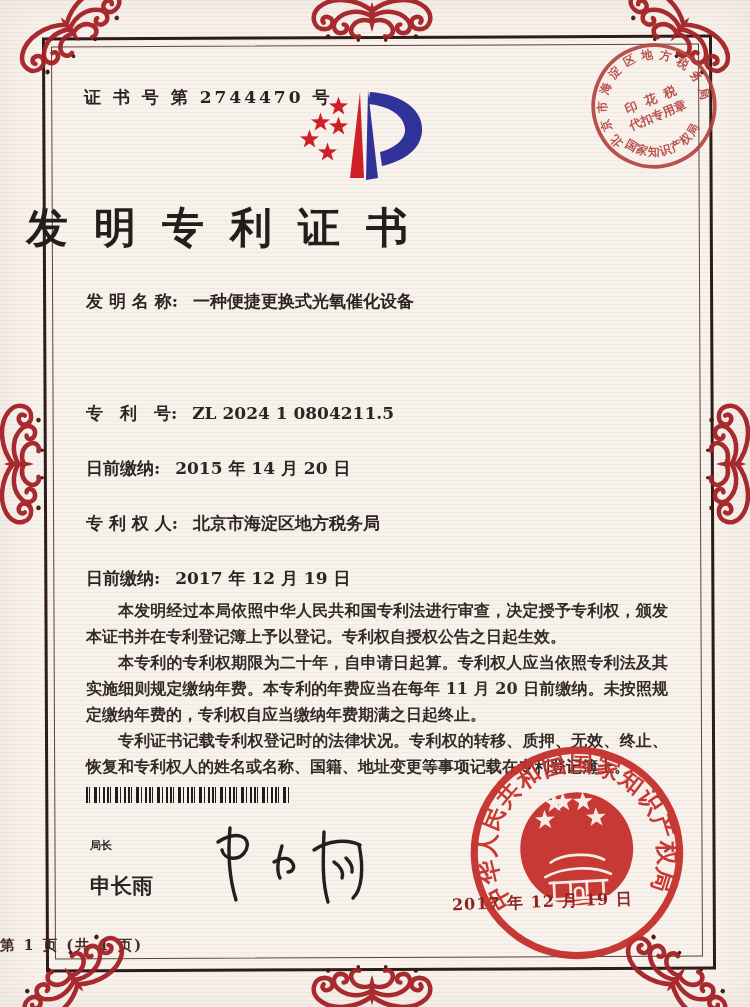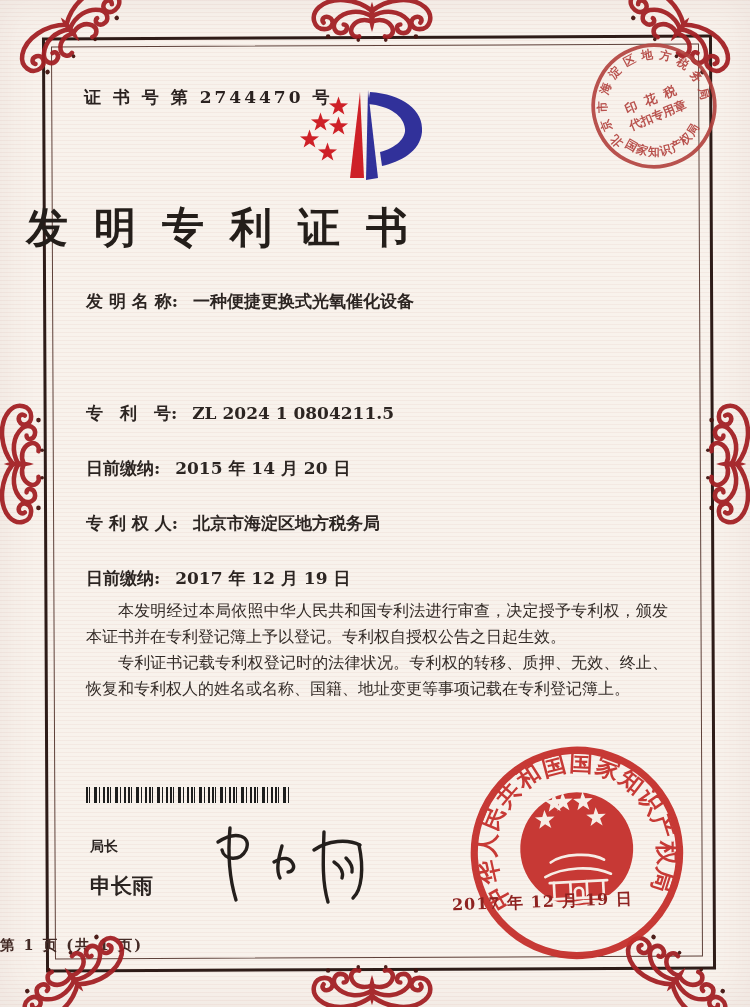--- a/index.html
+++ b/index.html
@@ -33,30 +33,30 @@
   .fl-dot{fill:#44130f;}
   .fl-center{fill:var(--ornament_red);}
   
   .cert-number{position:absolute;left:84px;top:86px;font-size:17px;letter-spacing:3px;font-weight:600;color:#2a2220;}
   .title{position:absolute;left:0;top:200px;width:100%;font-size:42px;font-weight:700;
          letter-spacing:26px;padding-left:26px;box-sizing:border-box;color:#241e1a;}
   .field{position:absolute;left:86px;font-size:17px;font-weight:600;color:#2c2522;white-space:nowrap;}
   .f0{top:290px}.f1{top:347px}.f2{top:402px}.f3{top:457px}.f4{top:512px}.f5{top:567px}
   .flabel{margin-right:9px;}
   .paras{position:absolute;left:86px;top:598px;width:582px;font-size:16px;line-height:26px;
-         color:#332b27;text-align:justify;font-weight:400;}
+         color:#332b27;text-align:justify;font-weight:700;}
   .paras p{margin:0;text-indent:2em;}
   .barcode{position:absolute;left:86px;top:787px;width:206px;height:16px;
     background:repeating-linear-gradient(90deg,
       #1d1d1d 0 2px, transparent 2px 3px,
       #1d1d1d 3px 4px, transparent 4px 8px,
       #1d1d1d 8px 11px, transparent 11px 13px,
       #1d1d1d 13px 14px, transparent 14px 17px,
       #1d1d1d 17px 19px, transparent 19px 21px);}
-  .director-title{position:absolute;left:90px;top:838px;font-size:14px;font-weight:600;color:#2c2522;}
+  .director-title{position:absolute;left:90px;top:838px;font-size:11px;font-weight:600;color:#2c2522;}
   .director-name{position:absolute;left:90px;top:872px;font-size:21px;font-weight:600;color:#2c2522;}
   .signature{position:absolute;left:196px;top:812px;width:190px;height:95px;}
   .sig-stroke{fill:none;stroke:#241f1c;stroke-width:3.4;stroke-linecap:round;stroke-linejoin:round;}
   .footer-page{position:absolute;left:0;top:936px;width:100%;text-align:left;
                font-size:14.5px;font-weight:700;color:#432a25;letter-spacing:2px;}
   
   .logo{position:absolute;left:298px;top:84px;width:166px;height:118px;}
   
   .stamp{position:absolute;right:26px;top:36px;width:140px;height:140px;transform:rotate(-22deg);opacity:.9;z-index:4;}
   .stamp-ring{fill:none;stroke:var(--stamp_red);stroke-width:4;}
@@ -177,20 +177,21 @@
     <span class="flabel">专 利 权 人:</span>
     <span class="fvalue">北京市海淀区地方税务局</span>
   </div>
   <div class="field f5">
     <span class="flabel">日前缴纳:</span>
     <span class="fvalue">2017 年 12 月 19 日</span>
   </div>
 
   <div class="paras">
     <p>本发明经过本局依照中华人民共和国专利法进行审查，决定授予专利权，颁发本证书并在专利登记簿上予以登记。专利权自授权公告之日起生效。</p>
+    <p>本专利的专利权期限为二十年，自申请日起算。专利权人应当依照专利法及其实施细则规定缴纳年费。本专利的年费应当在每年 11 月 20 日前缴纳。未按照规定缴纳年费的，专利权自应当缴纳年费期满之日起终止。</p>
     <p>专利证书记载专利权登记时的法律状况。专利权的转移、质押、无效、终止、恢复和专利权人的姓名或名称、国籍、地址变更等事项记载在专利登记簿上。</p>
   </div>
 
   <div class="barcode"></div>
 
   <div class="director-title">局长</div>
   <div class="director-name">申长雨</div>
 
   <div class="signature">
     <svg viewBox="0 0 190 95">

